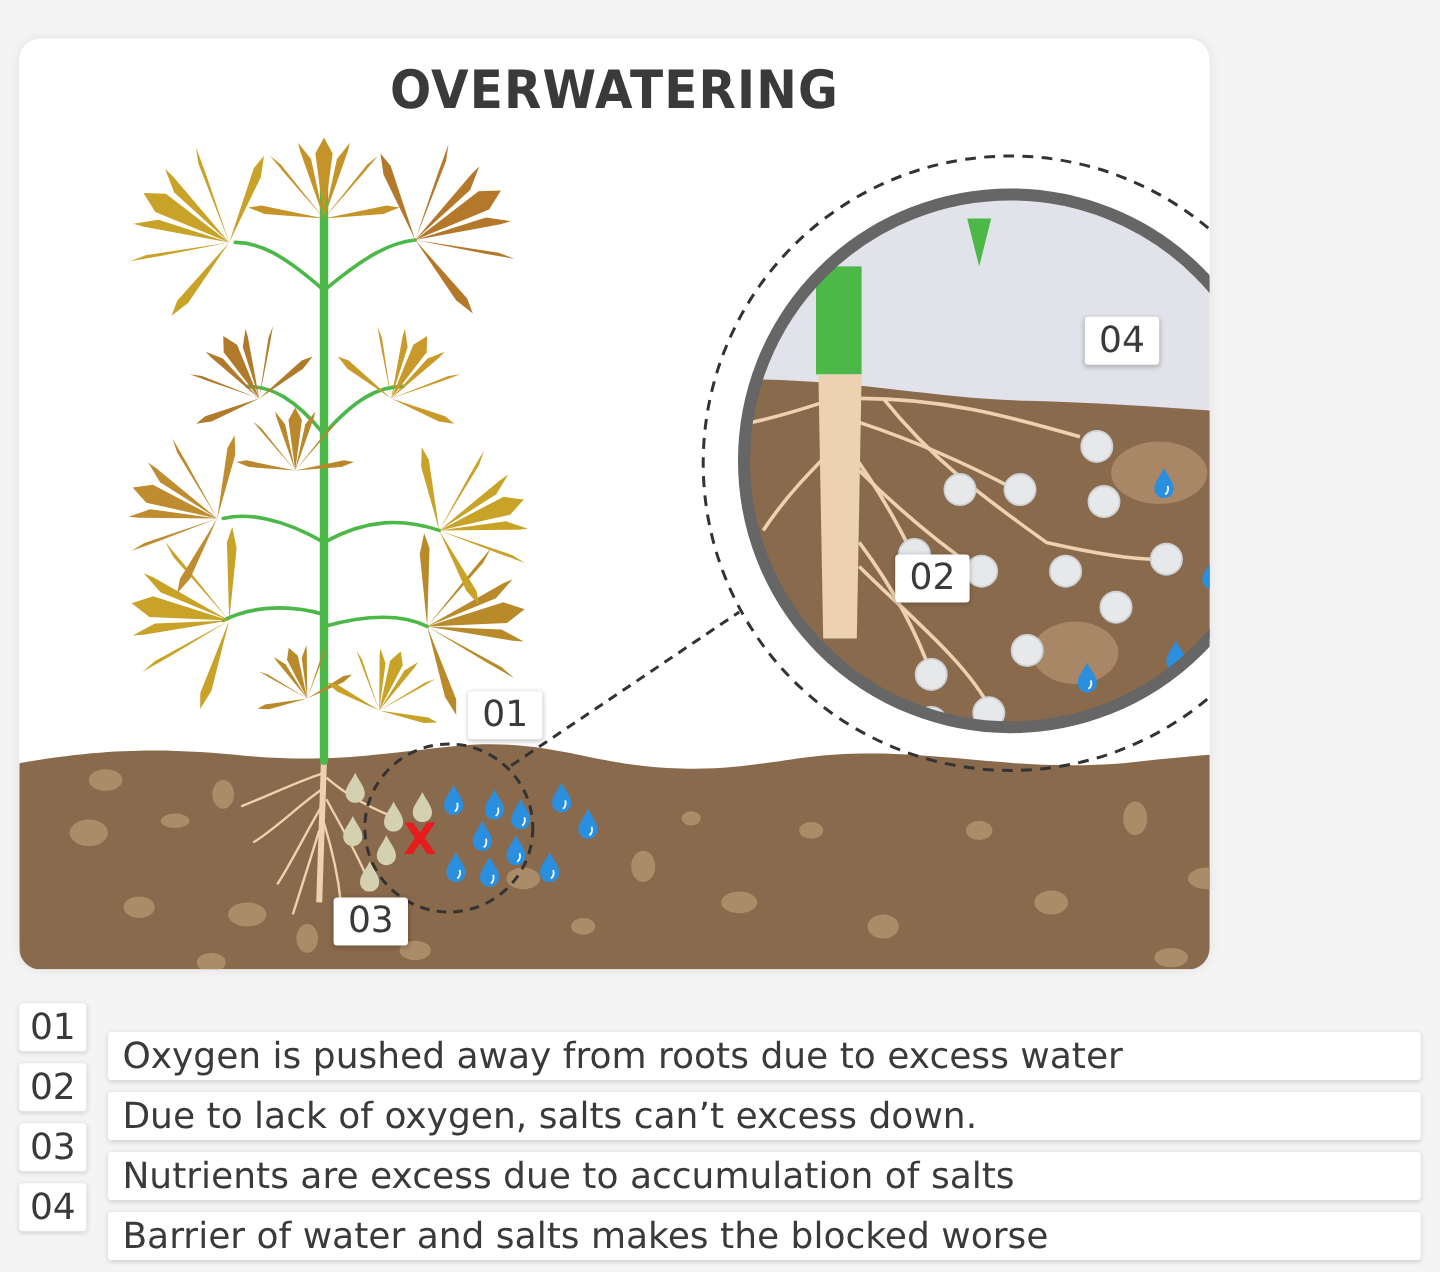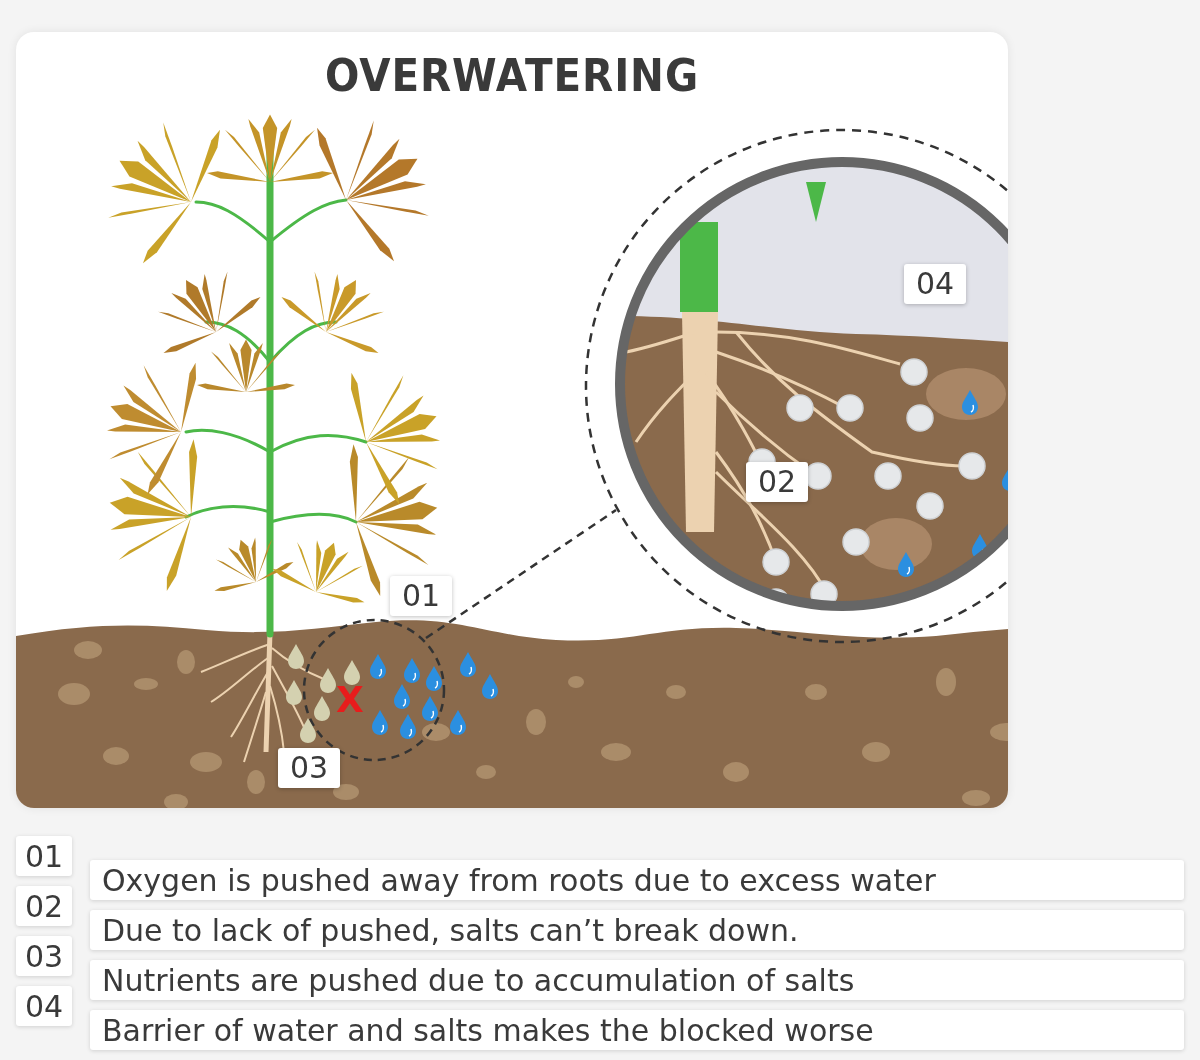--- a/index.html
+++ b/index.html
@@ -216,23 +216,23 @@
   <div class="label-box" style="left:888px; top:232px; width:62px;">04</div>
 </div>
 
 <div class="legend">
   <div class="legend-row">
     <div class="num-box">01</div>
     <div class="text-box">Oxygen is pushed away from roots due to excess water</div>
   </div>
   <div class="legend-row">
     <div class="num-box">02</div>
-    <div class="text-box">Due to lack of pushed, salts can’t break down.</div>
+    <div class="text-box">Due to lack of oxygen, salts can’t excess down.</div>
   </div>
   <div class="legend-row">
     <div class="num-box">03</div>
-    <div class="text-box">Nutrients are pushed due to accumulation of salts</div>
+    <div class="text-box">Nutrients are excess due to accumulation of salts</div>
   </div>
   <div class="legend-row">
     <div class="num-box">04</div>
     <div class="text-box">Barrier of water and salts makes the blocked worse</div>
   </div>
 </div>
 
 </body></html>

